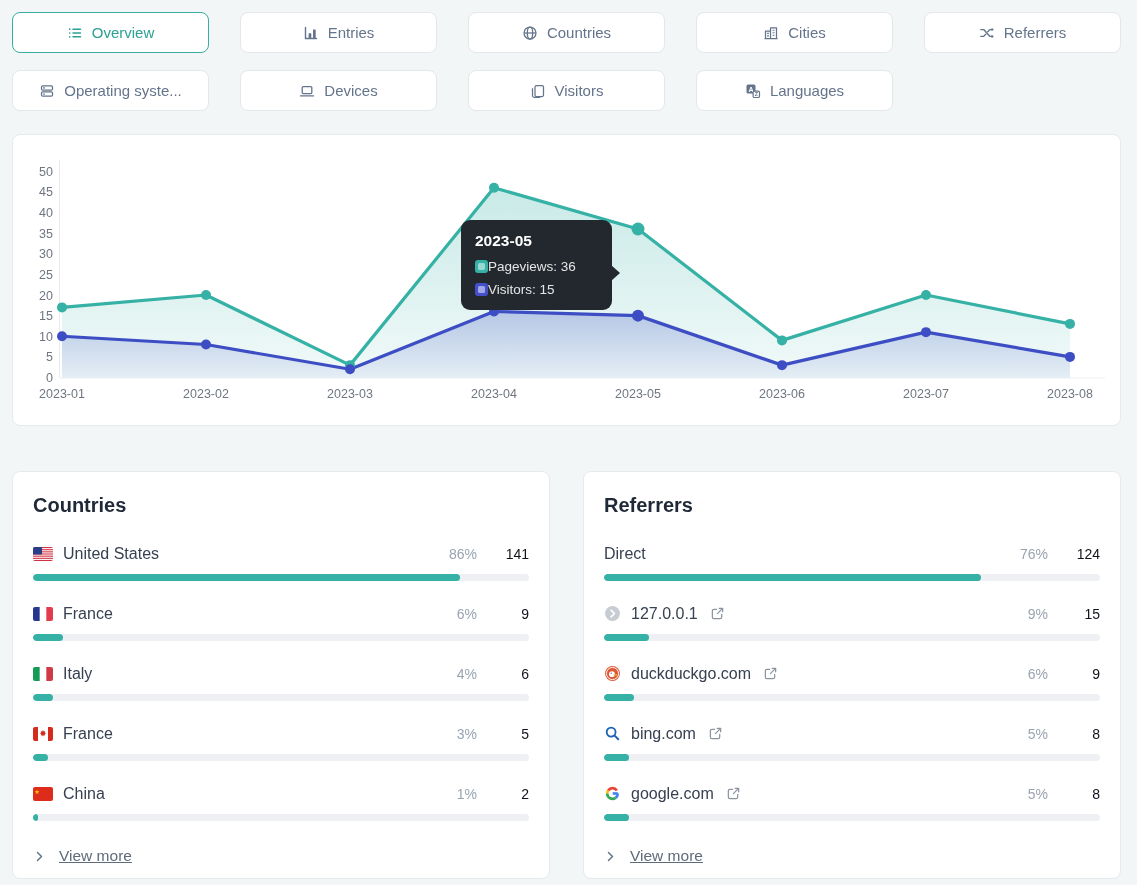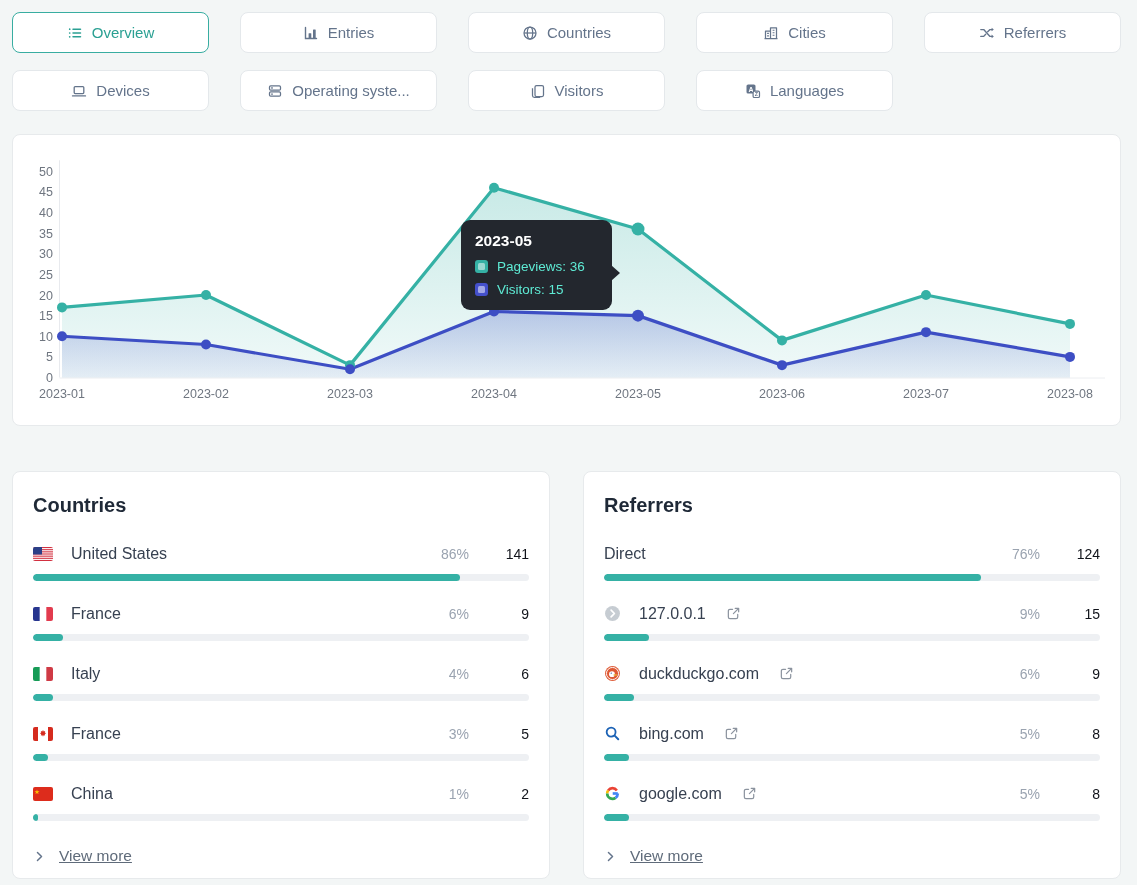--- a/index.html
+++ b/index.html
@@ -29,36 +29,36 @@
   }
   svg.chart{display:block;width:1103px;height:290px;}
   .axis{font-size:12.5px;fill:#6f7680;font-family:"Liberation Sans","DejaVu Sans",sans-serif;}
 
   
   .tooltip{
     position:absolute;left:448px;top:85px;width:151px;box-sizing:border-box;
     background:#23272e;border-radius:9px;padding:12px 14px 13px;color:#fff;z-index:5;
   }
   .tt-title{font-size:15.5px;font-weight:bold;margin-bottom:9px;}
-  .tt-row{display:flex;align-items:center;gap:9px;font-size:13.5px;color:#5eead4;margin-top:8px;}
+  .tt-row{display:flex;align-items:center;font-size:13.5px;color:#e5e5e5;margin-top:8px;}
   .sq{width:13px;height:13px;border-radius:3px;position:relative;flex:0 0 13px;}
   .sq::after{content:"";position:absolute;inset:3px;background:rgba(255,255,255,.5);border-radius:1.5px;}
   .sq.s0{background:#35b1a5;}
   .sq.s1{background:#4450cb;}
   .tt-arrow{
     position:absolute;right:-8px;top:45px;width:0;height:0;
     border-top:8px solid transparent;border-bottom:8px solid transparent;border-left:9px solid #23272e;
   }
 
   
   .cards{display:grid;grid-template-columns:1fr 1fr;gap:33px;margin-top:45px;}
   .card{background:#fff;border:1px solid #e7eaec;border-radius:8px;padding:22px 20px 16px;box-sizing:border-box;height:408px;}
   .card h3{margin:0 0 26px;font-size:20px;color:#1f2937;font-weight:bold;}
   .item{margin-bottom:22px;}
-  .item-top{display:flex;align-items:center;gap:18px;min-height:21px;}
+  .item-top{display:flex;align-items:center;gap:10px;min-height:21px;}
   .item-name{font-size:16px;color:#374151;}
   .fav{width:17px;height:17px;display:inline-flex;flex:0 0 17px;}
   .fav svg{width:17px;height:17px;}
   .flag{width:20px;height:14px;display:inline-flex;flex:0 0 20px;border-radius:2px;overflow:hidden;box-shadow:inset 0 0 0 1px rgba(0,0,0,.05);}
   .flag svg{width:20px;height:14px;}
   .ext{width:15px;height:15px;display:inline-flex;color:#8b939e;margin-left:2px;cursor:pointer;}
   .ext svg{width:15px;height:15px;}
   .pct{margin-left:auto;font-size:14px;color:#9aa3b0;}
   .val{font-size:14px;color:#10131a;min-width:34px;text-align:right;margin-left:8px;}
   .bar{height:7px;background:#eef0f3;border-radius:4px;margin-top:10px;overflow:hidden;}
@@ -122,37 +122,37 @@
             <path d="M1.8 4.6h2.9l6.3 6.8h2"></path>
             <path d="M1.8 11.4h2.9l2-2.2M8.7 6.7l2.3-2.1h2"></path>
             <path d="M12.6 2.7v3.6L14.8 4.5z" fill="currentColor" stroke="none"></path>
             <path d="M12.6 9.6v3.6L14.8 11.4z" fill="currentColor" stroke="none"></path>
           </svg>
         </span>
       <span>Referrers</span>
     </button>
     <button class="tab">
       <span class="ic">
-          <svg viewBox="0 0 16 16" fill="none" stroke="currentColor" stroke-width="1.3">
-            <rect x="3.2" y="3.6" width="9.6" height="7" rx="1"></rect>
-            <path d="M1.5 12.9h13" stroke-linecap="round"></path>
-          </svg>
-        </span>
-      <span>Devices</span>
-    </button>
-    <button class="tab">
-      <span class="ic">
           <svg viewBox="0 0 16 16" fill="none" stroke="currentColor" stroke-width="1.25">
             <rect x="2.5" y="2.8" width="11" height="4.3" rx="1.2"></rect>
             <rect x="2.5" y="8.9" width="11" height="4.3" rx="1.2"></rect>
             <circle cx="5" cy="4.95" r="0.85" fill="currentColor" stroke="none"></circle>
             <circle cx="5" cy="11.05" r="0.85" fill="currentColor" stroke="none"></circle>
           </svg>
         </span>
       <span>Operating syste...</span>
+    </button>
+    <button class="tab">
+      <span class="ic">
+          <svg viewBox="0 0 16 16" fill="none" stroke="currentColor" stroke-width="1.3">
+            <rect x="3.2" y="3.6" width="9.6" height="7" rx="1"></rect>
+            <path d="M1.5 12.9h13" stroke-linecap="round"></path>
+          </svg>
+        </span>
+      <span>Devices</span>
     </button>
     <button class="tab">
       <span class="ic">
           <svg viewBox="0 0 16 16" fill="none" stroke="currentColor" stroke-width="1.25">
             <rect x="5" y="2.5" width="8.5" height="11" rx="1.5"></rect>
             <path d="M2.5 5.3v7.2a1.8 1.8 0 001.8 1.8h5.9"></path>
           </svg>
         </span>
       <span>Visitors</span>
     </button>

